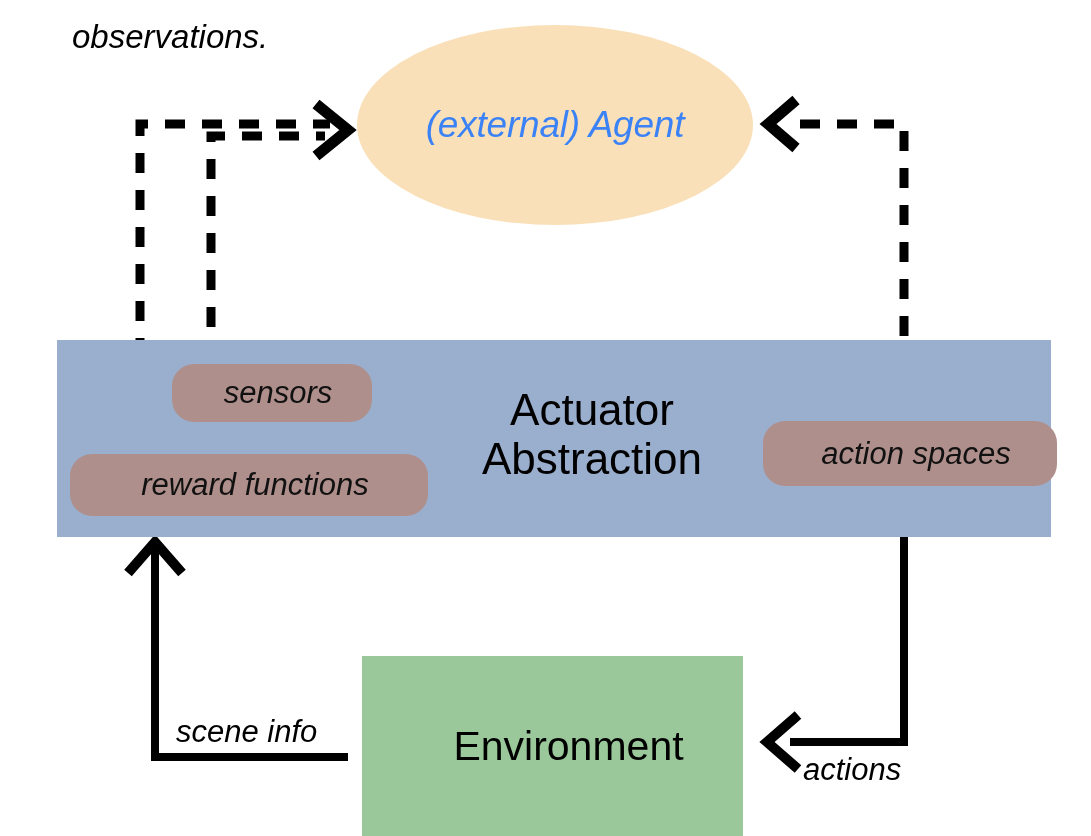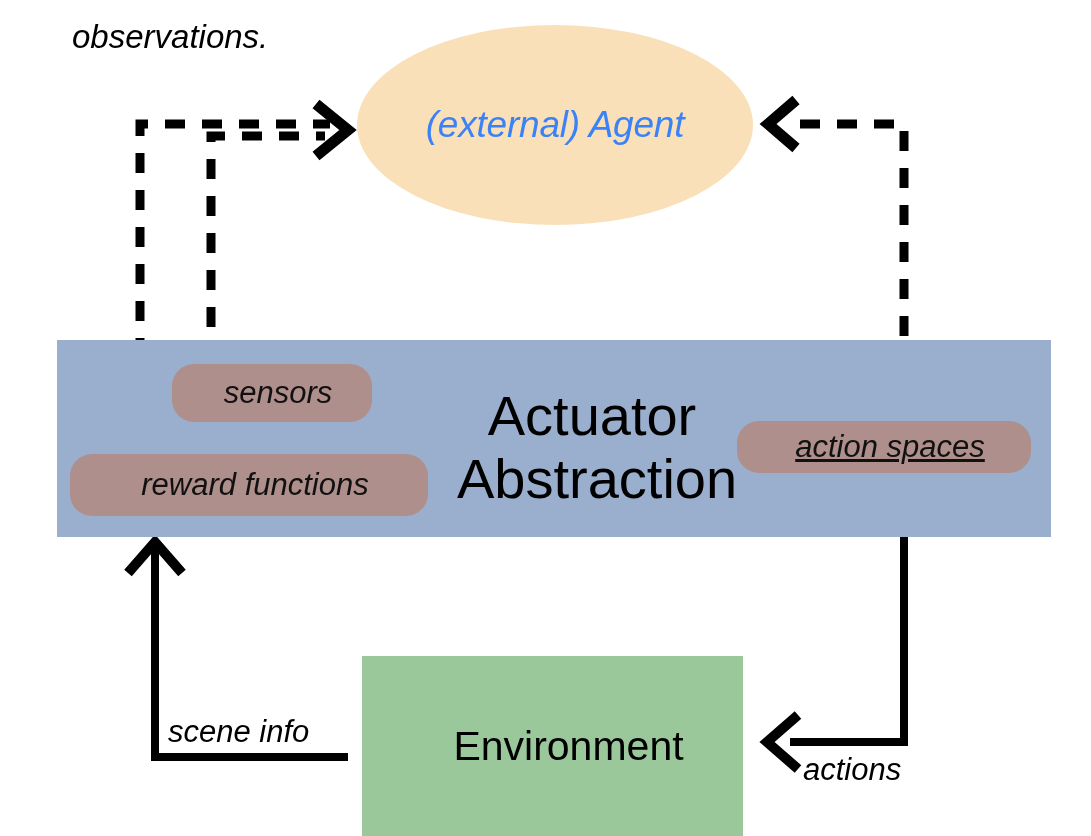--- a/index.html
+++ b/index.html
@@ -73,21 +73,21 @@
     top: 340px;
     width: 994px;
     height: 197px;
     background: #9AAECD;
   }
   #abstraction-title {
     position: absolute;
     left: 457px;
     top: 385px;
     width: 270px;
-    font-size: 56px;
+    font-size: 44px;
     color: #000000;
     line-height: 1.12;
     text-align: center;
   }
 
   
   .pill {
     position: absolute;
     background: #AF8F8B;
     border-radius: 22px;
@@ -107,25 +107,24 @@
     width: 200px;
     height: 58px;
   }
   #pill-reward-functions {
     left: 70px;
     top: 454px;
     width: 358px;
     height: 62px;
   }
   #pill-action-spaces {
-    left: 737px;
+    left: 763px;
     top: 421px;
     width: 294px;
-    height: 52px;
-    text-decoration: underline;
+    height: 65px;
   }
 
   
   #environment-box {
     position: absolute;
     left: 362px;
     top: 656px;
     width: 381px;
     height: 180px;
     background: #9AC89A;
@@ -144,21 +143,21 @@
     margin-left: 16px;
   }
 
   
   #label-rewards-observations {
     left: 72px;
     top: 18px;
     font-size: 33px;
   }
   #label-scene-info {
-    left: 168px;
+    left: 176px;
     top: 714px;
     font-size: 31px;
   }
   #label-actions {
     left: 803px;
     top: 752px;
     font-size: 31px;
   }
 </style>
 </head>

